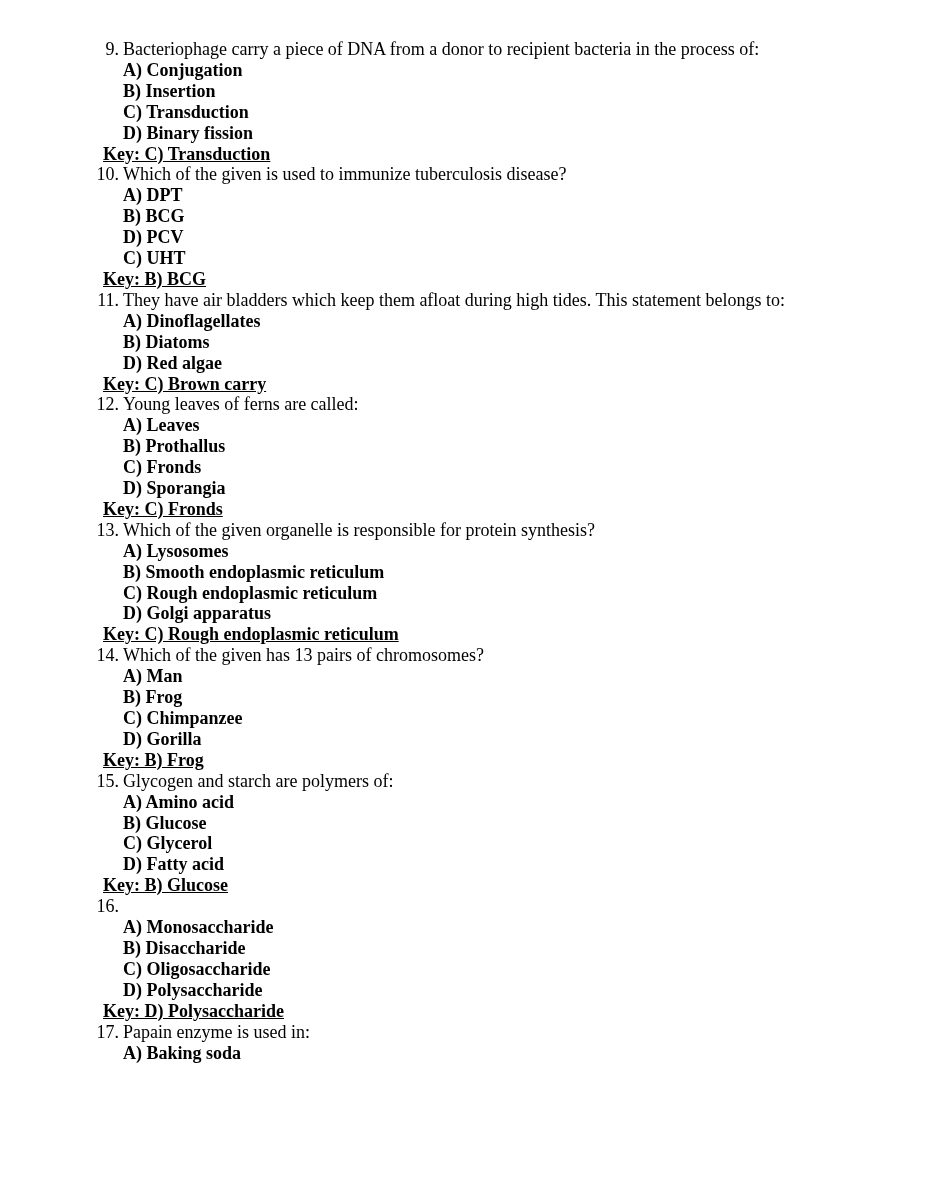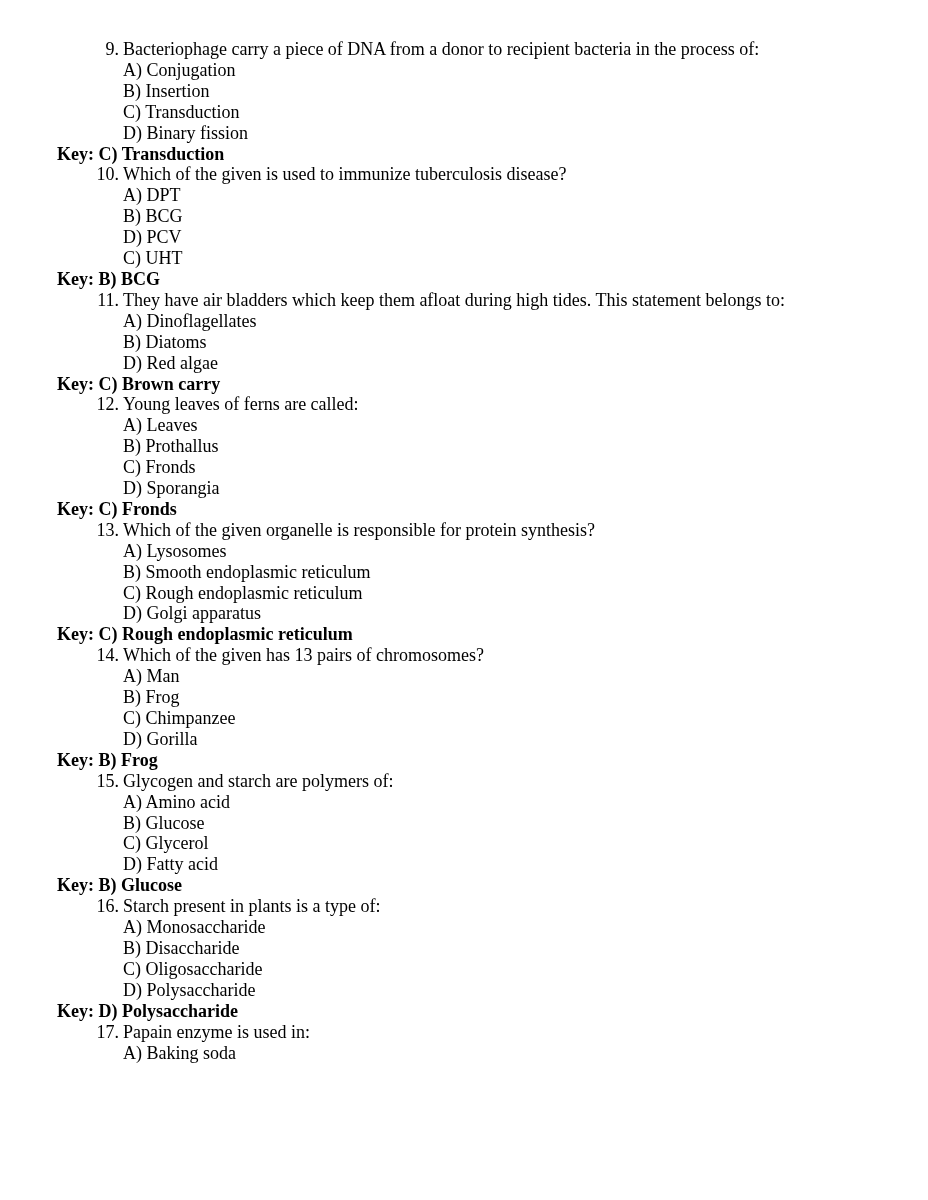--- a/index.html
+++ b/index.html
@@ -32,24 +32,26 @@
     flex: 0 0 119px;
     text-align: right;
     white-space: nowrap;
   }
   .q-text {
     flex: 1;
     padding-left: 4px;
   }
   .opt-line {
     margin-left: 123px;
+    font-weight: bold;
   }
   .key-line {
-    margin-left: 57px;
+    margin-left: 103px;
     font-weight: 700;
+    text-decoration: underline;
   }
 </style>
 </head>
 <body>
 
 <div class="page">
   <div class="content" id="quiz-content">
       <div class="question-block">
     <div class="q-line">
       <span class="q-number">9.</span>
@@ -122,21 +124,20 @@
     </div>
   <div class="opt-line">A) Amino acid</div>
         <div class="opt-line">B) Glucose</div>
         <div class="opt-line">C) Glycerol</div>
         <div class="opt-line">D) Fatty acid</div>
         <div class="key-line">Key: B) Glucose</div>
       </div>
       <div class="question-block">
     <div class="q-line">
       <span class="q-number">16.</span>
-      <span class="q-text">Starch present in plants is a type of:</span>
     </div>
   <div class="opt-line">A) Monosaccharide</div>
         <div class="opt-line">B) Disaccharide</div>
         <div class="opt-line">C) Oligosaccharide</div>
         <div class="opt-line">D) Polysaccharide</div>
         <div class="key-line">Key: D) Polysaccharide</div>
       </div>
       <div class="question-block">
     <div class="q-line">
       <span class="q-number">17.</span>

